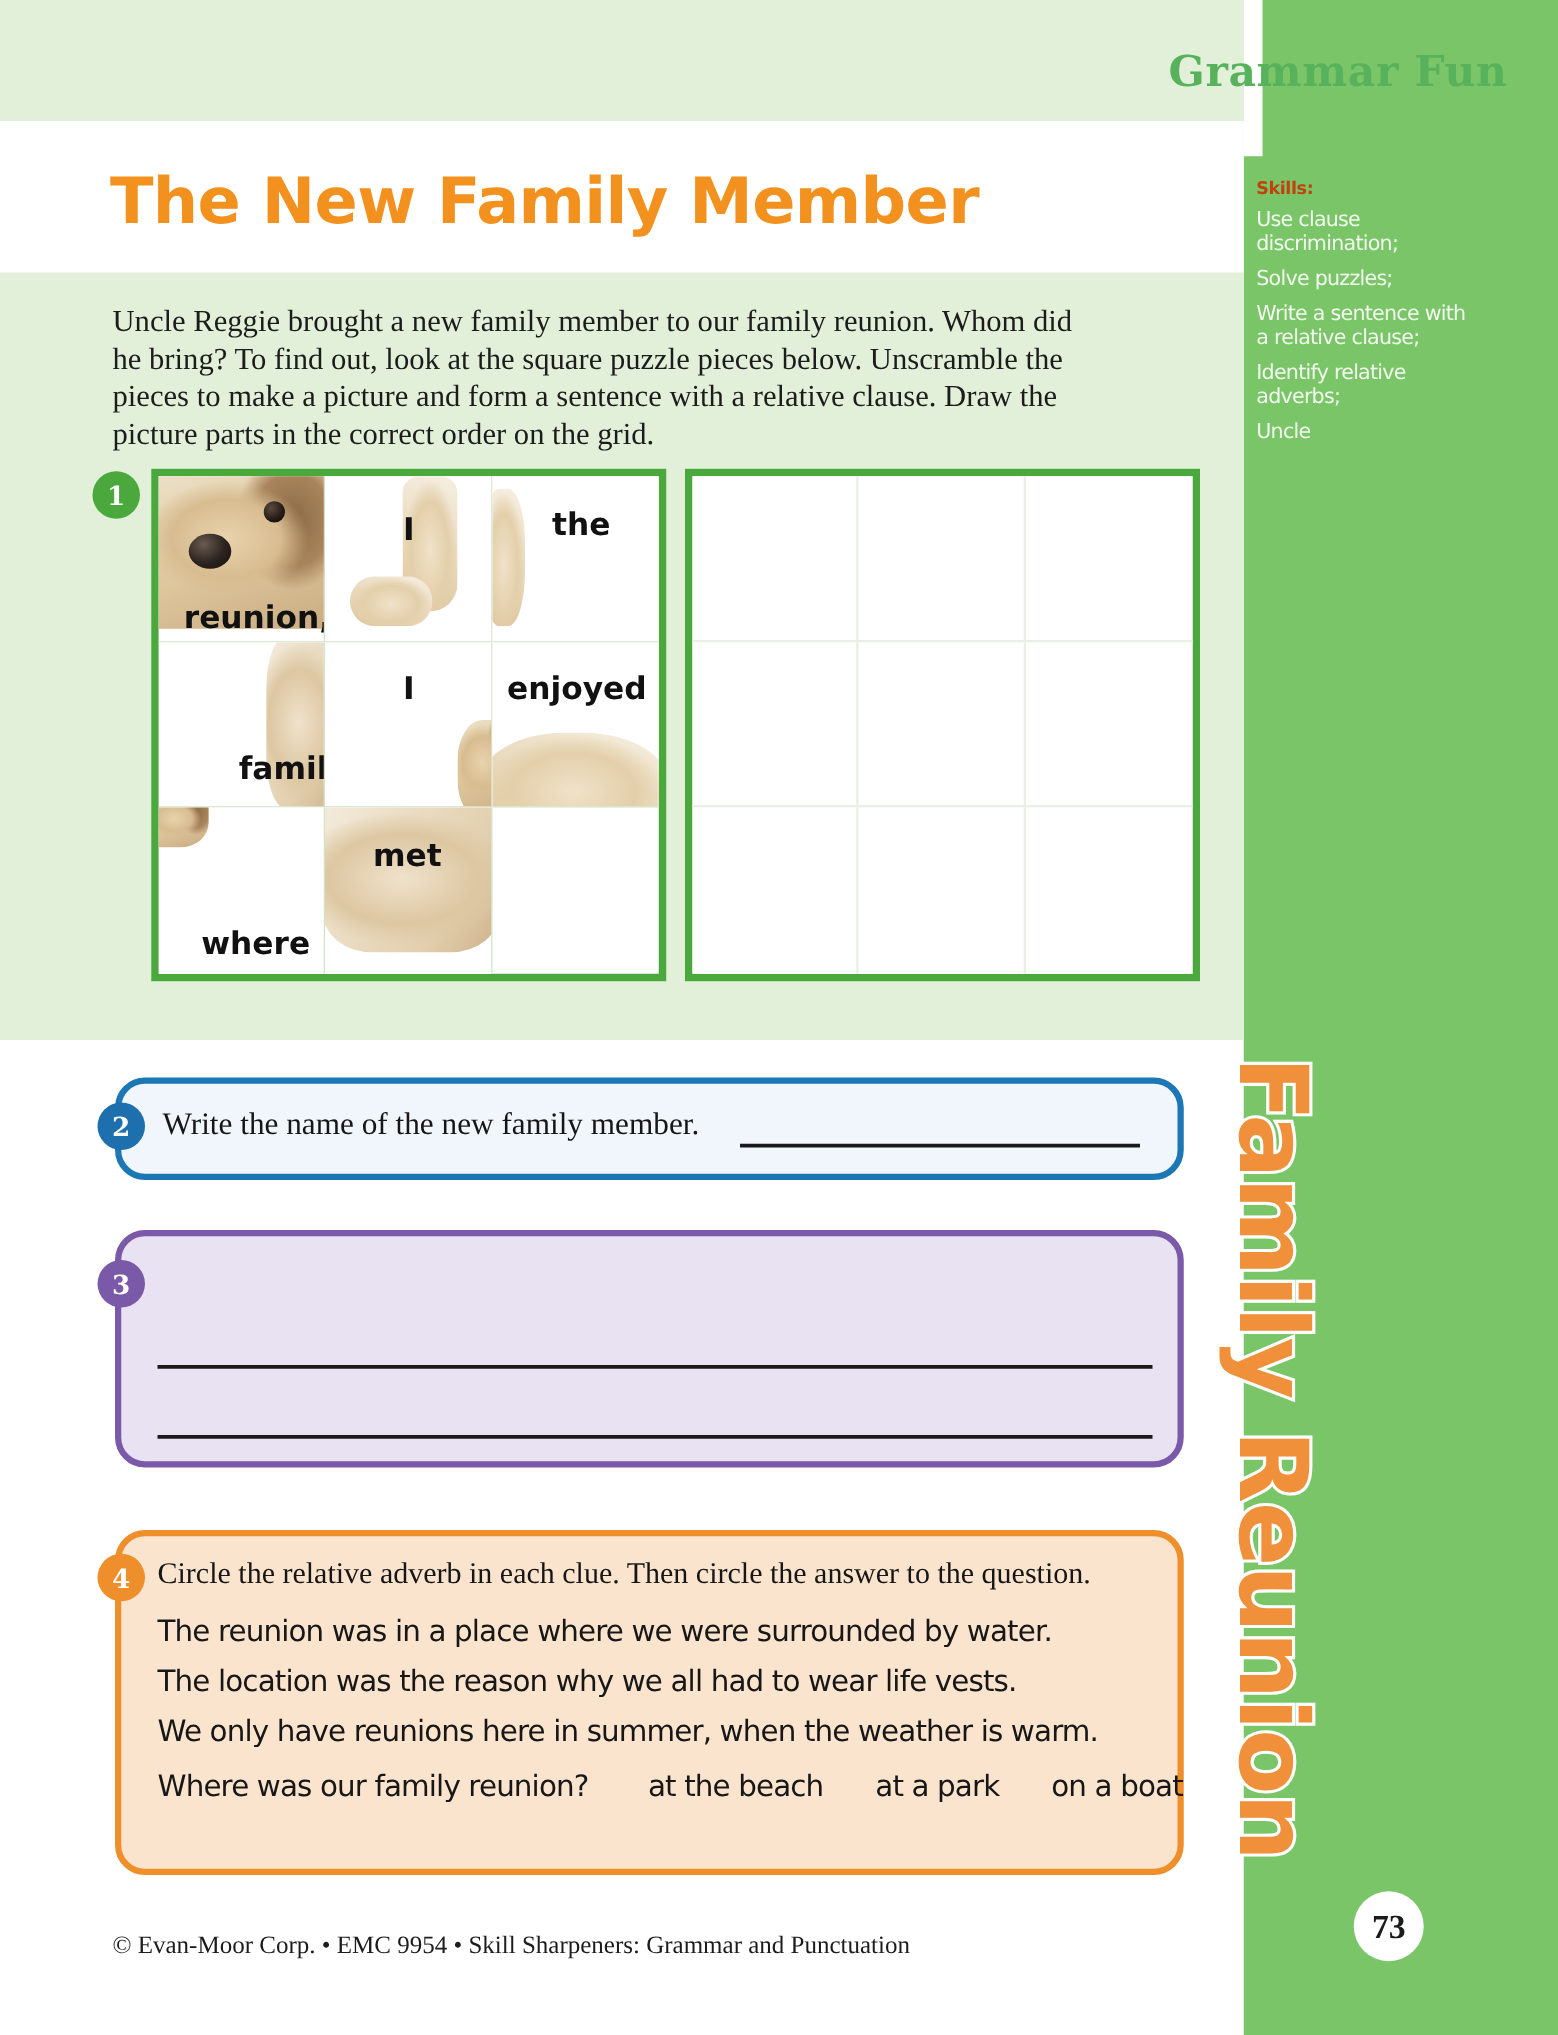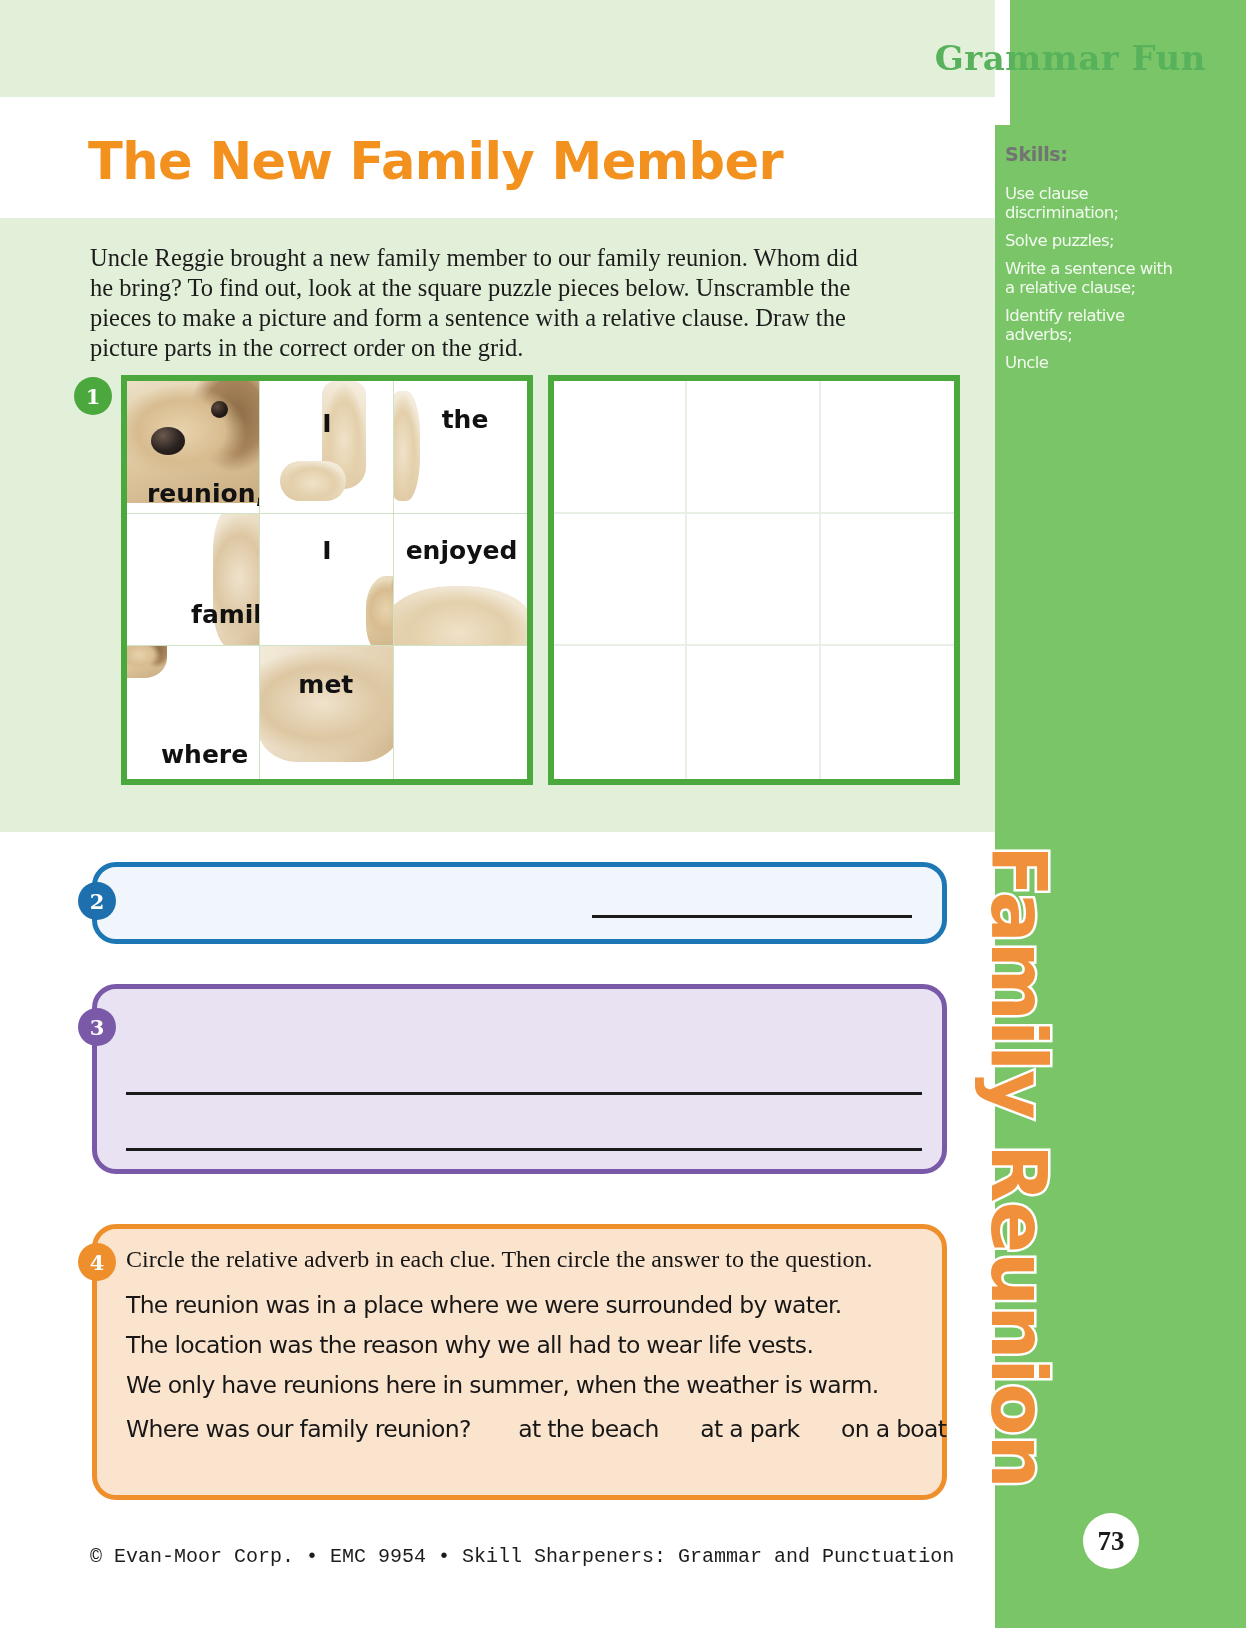--- a/index.html
+++ b/index.html
@@ -17,23 +17,23 @@
     background: #7ac568;
   }
   .side-white-notch {
     position: absolute; left: 995px; top: 0; width: 15px; height: 125px;
     background: #ffffff;
   }
   .skills-box {
     position: absolute; left: 1005px; top: 143px; width: 175px;
   }
   .skills-title {
-    color: #737373; font-family: "DejaVu Sans", sans-serif;
-    font-weight: bold; font-size: 19px; letter-spacing: -0.3px;
-    margin-bottom: 19px;
+    color: #c2410c; font-family: "DejaVu Sans", sans-serif;
+    font-weight: bold; font-size: 14px; letter-spacing: -0.3px;
+    margin-bottom: 7px;
   }
   .skill-item {
     color: #f2faef; font-family: "DejaVu Sans", sans-serif;
     font-size: 16.5px; line-height: 19px; margin-bottom: 9px;
     letter-spacing: -0.6px;
   }
 
   
   .side-tab-text {
     position: absolute; left: 1063px; top: 845px;
@@ -198,21 +198,21 @@
   .clue-3 { top: 1371px; }
   .qline { position: absolute; left: 126px; top: 1415px;
            font-family: "DejaVu Sans", sans-serif; font-size: 23.5px;
            color: #171717; letter-spacing: -0.7px; white-space: nowrap; }
   .qline .choice { display: inline-block; }
   .sp1 { display:inline-block; width: 34px; }
   .sp2 { display:inline-block; width: 28px; }
 
   .footer {
     position: absolute; left: 90px; top: 1545px;
-    font-family: Liberation Mono, monospace; font-size: 20px; color: #1c1c1c;
+    font-family: Liberation Serif, serif; font-size: 20px; color: #1c1c1c;
   }
 </style>
 </head>
 <body>
 
 <div class="page">
 
   <div class="side-col"></div>
   <div class="side-white-notch"></div>
 
@@ -290,20 +290,21 @@
       <div class="cell"></div>
       <div class="cell"></div>
       <div class="cell"></div>
       <div class="cell"></div>
       <div class="cell"></div>
     </div>
   </div>
 
   <div class="act-box box-2"></div>
   <div class="badge badge-2">2</div>
+  <div class="q-text q2-text">Write the name of the new family member.</div>
   <div class="write-line line-2"></div>
 
   <div class="act-box box-3"></div>
   <div class="badge badge-3">3</div>
   <div class="write-line line-3a"></div>
   <div class="write-line line-3b"></div>
 
   <div class="act-box box-4"></div>
   <div class="badge badge-4">4</div>
   <div class="q-text q4-text">Circle the relative adverb in each clue. Then circle the answer to the question.</div>

